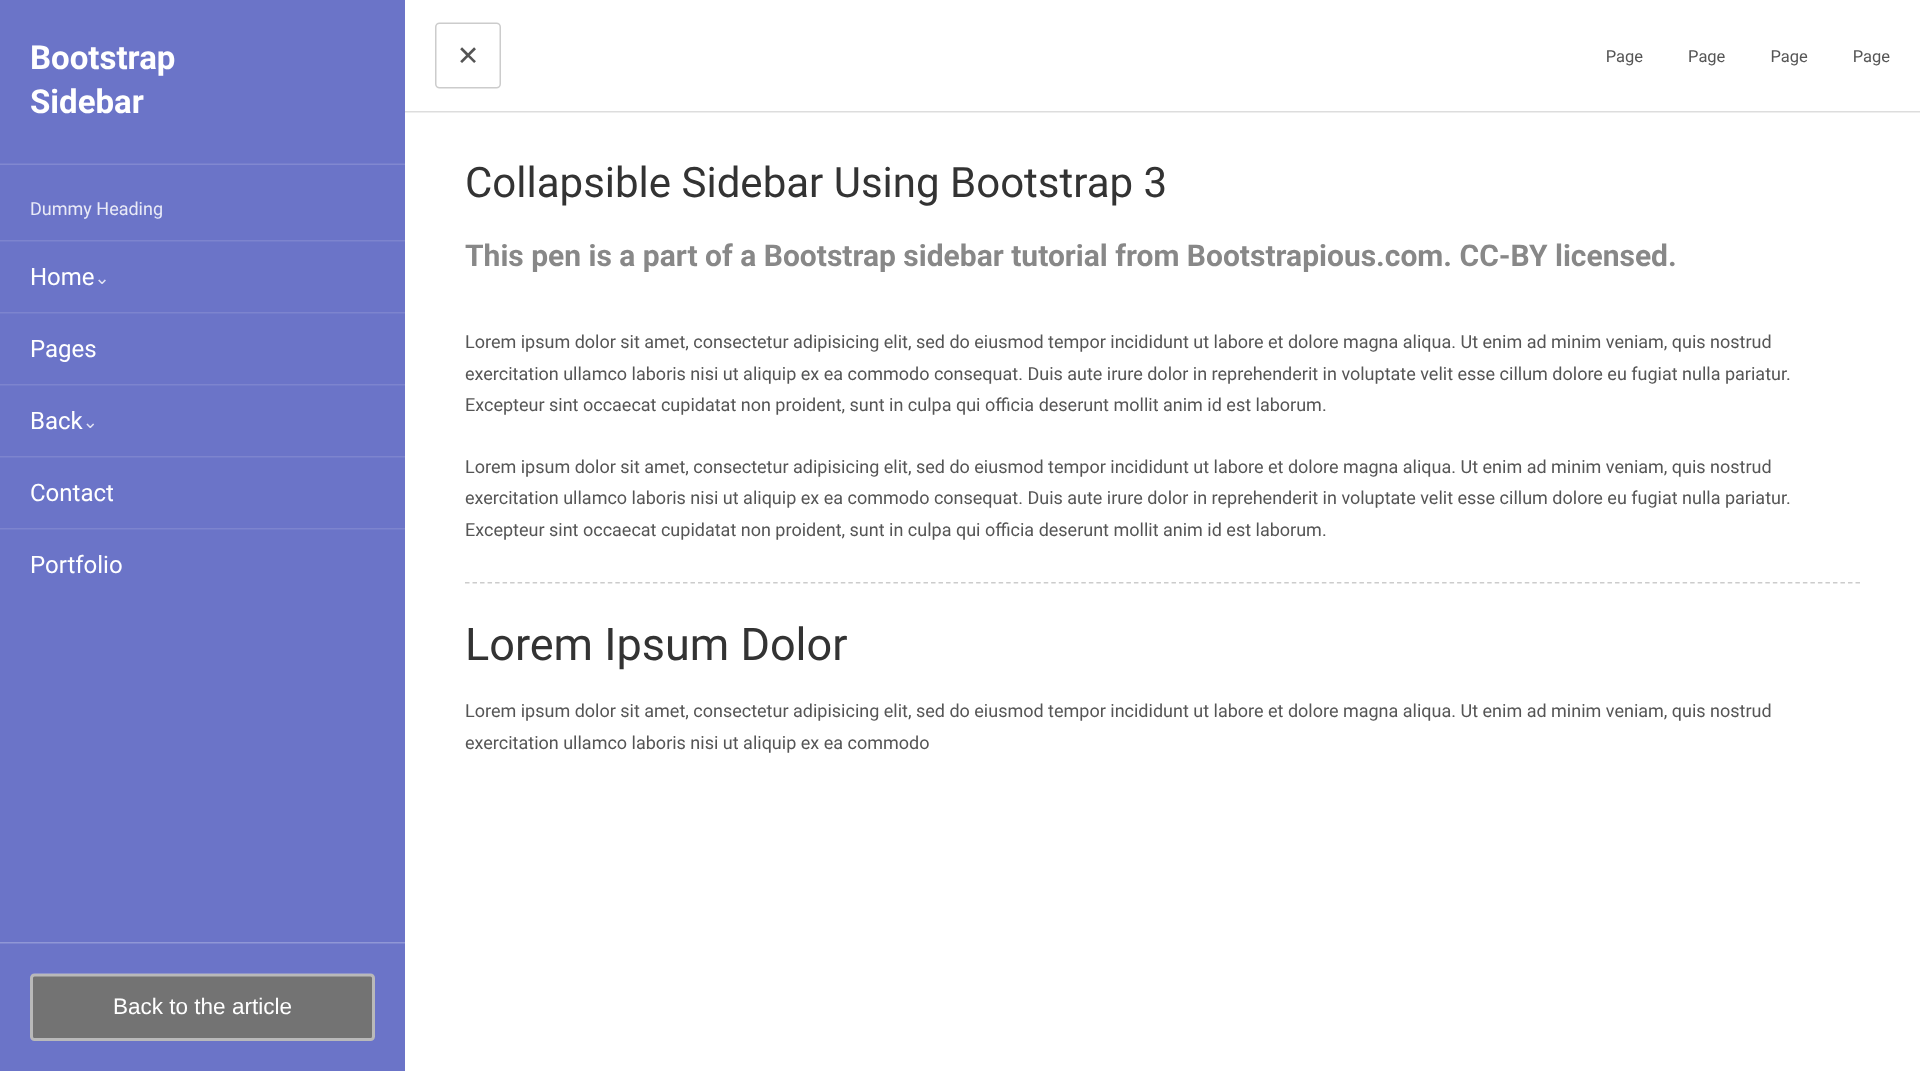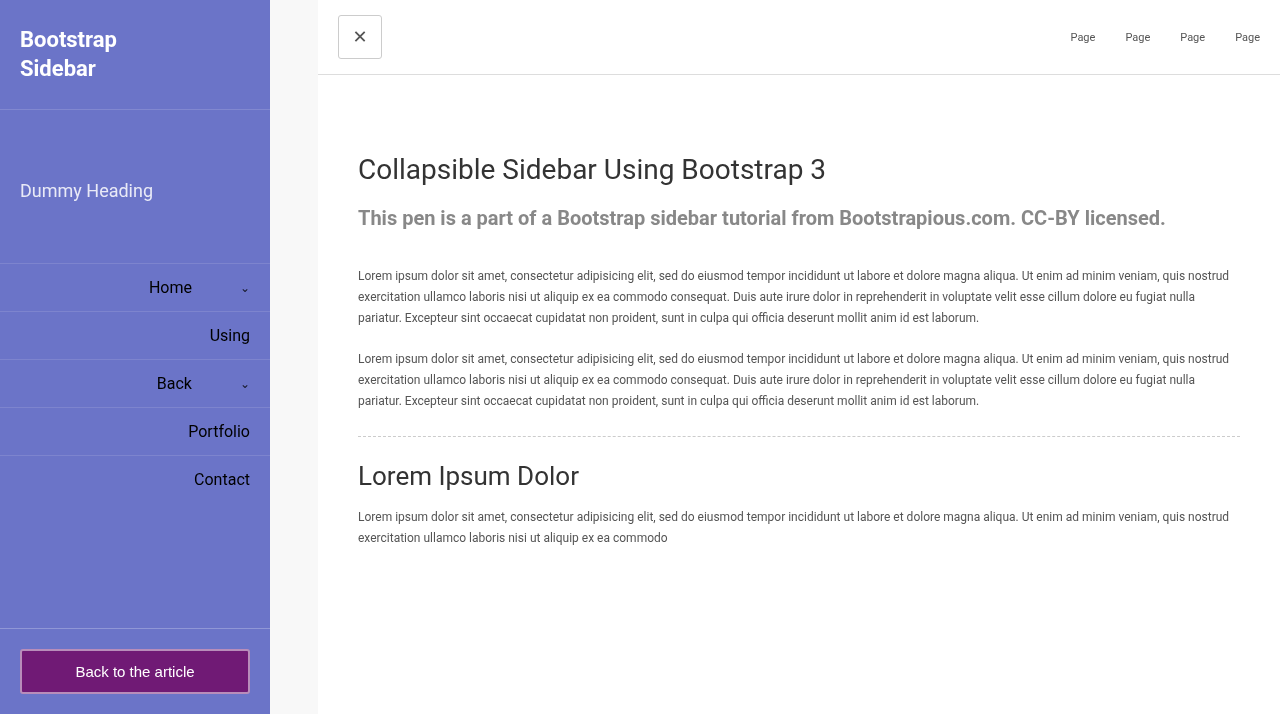--- a/index.html
+++ b/index.html
@@ -1,19 +1,18 @@
 <!DOCTYPE html>
 <html><head>
   <meta charset="utf-8">
   <style>
     * {
       margin: 0;
       padding: 0;
       box-sizing: border-box;
-      gap: 48px;
     }
 
     body {
       font-family: -apple-system, BlinkMacSystemFont, 'Segoe UI', Roboto, Arial, sans-serif;
       display: flex;
       height: 714px;
       overflow: hidden;
       background: #f8f8f8;
     }
 
@@ -35,56 +34,56 @@
       line-height: 1.3;
       color: white;
       border-bottom: 1px solid rgba(255,255,255,0.15);
       min-height: 110px;
       display: flex;
       align-items: center;
     }
 
     #sidebar-heading {
       padding: 22px 20px 14px 20px;
-      font-size: 18px;
+      font-size: 12px;
       color: rgba(255,255,255,0.85);
       font-weight: 400;
     }
 
     #sidebar-nav {
       flex: 1;
     }
 
     .nav-item {
       display: flex;
       align-items: center;
-      justify-content: flex-end;
+      justify-content: flex-start;
       padding: 14px 20px;
-      color: #000000;
+      color: #ffffff;
       font-size: 16px;
       cursor: pointer;
       border-top: 1px solid rgba(255,255,255,0.12);
       text-decoration: none;
     }
 
     .nav-item .chevron {
       font-size: 12px;
       opacity: 0.8;
     }
 
     #sidebar-footer {
       padding: 20px;
       border-top: 1px solid rgba(255,255,255,0.25);
     }
 
     #back-btn {
       display: block;
       width: 100%;
       padding: 12px 16px;
-      background: #701a75;
+      background: #737373;
       border: 2px solid rgba(255,255,255,0.5);
       color: white;
       font-size: 15px;
       cursor: pointer;
       text-align: center;
       border-radius: 3px;
     }
 
     
     #main-content {
@@ -161,51 +160,51 @@
       margin-bottom: 20px;
     }
 
     #article-divider {
       border: none;
       border-top: 1px dashed #ccc;
       margin: 24px 0;
     }
 
     #section2-title {
-      font-size: 26px;
+      font-size: 30px;
       font-weight: 400;
       color: #333;
       margin-bottom: 16px;
     }
   </style>
 </head>
 <body>
 
 <div id="sidebar">
   <div id="sidebar-brand">Bootstrap<br>Sidebar</div>
 
   <div id="sidebar-heading">Dummy Heading</div>
 
   <nav id="sidebar-nav">
     <div class="nav-item">
       <span>Home</span>
       <span class="chevron">⌄</span>
     </div>
     <div class="nav-item">
-      <span>Using</span>
+      <span>Pages</span>
     </div>
     <div class="nav-item">
       <span>Back</span>
       <span class="chevron">⌄</span>
     </div>
     <div class="nav-item">
+      <span>Contact</span>
+    </div>
+    <div class="nav-item">
       <span>Portfolio</span>
-    </div>
-    <div class="nav-item">
-      <span>Contact</span>
     </div>
   </nav>
 
   <div id="sidebar-footer">
     <button id="back-btn">Back to the article</button>
   </div>
 </div>
 
 <div id="main-content">
 

